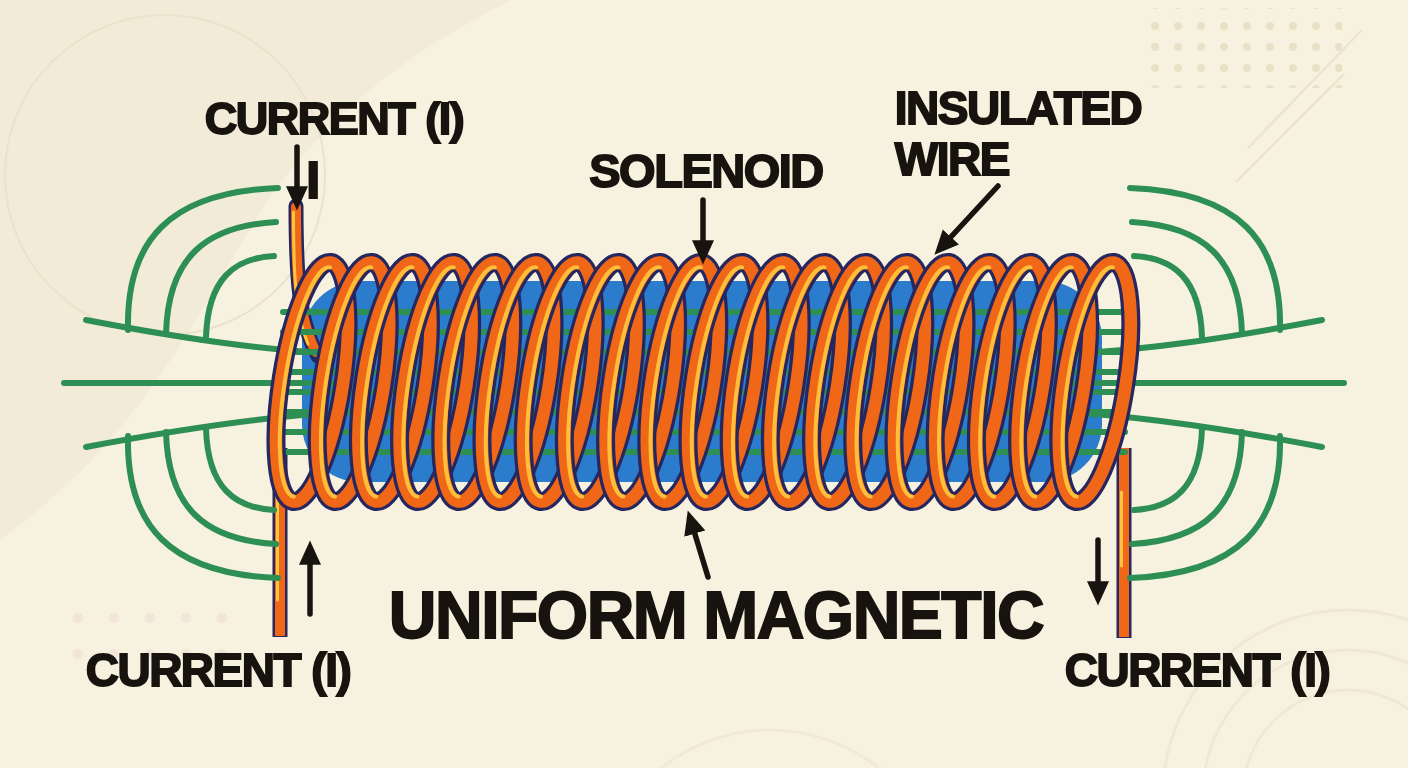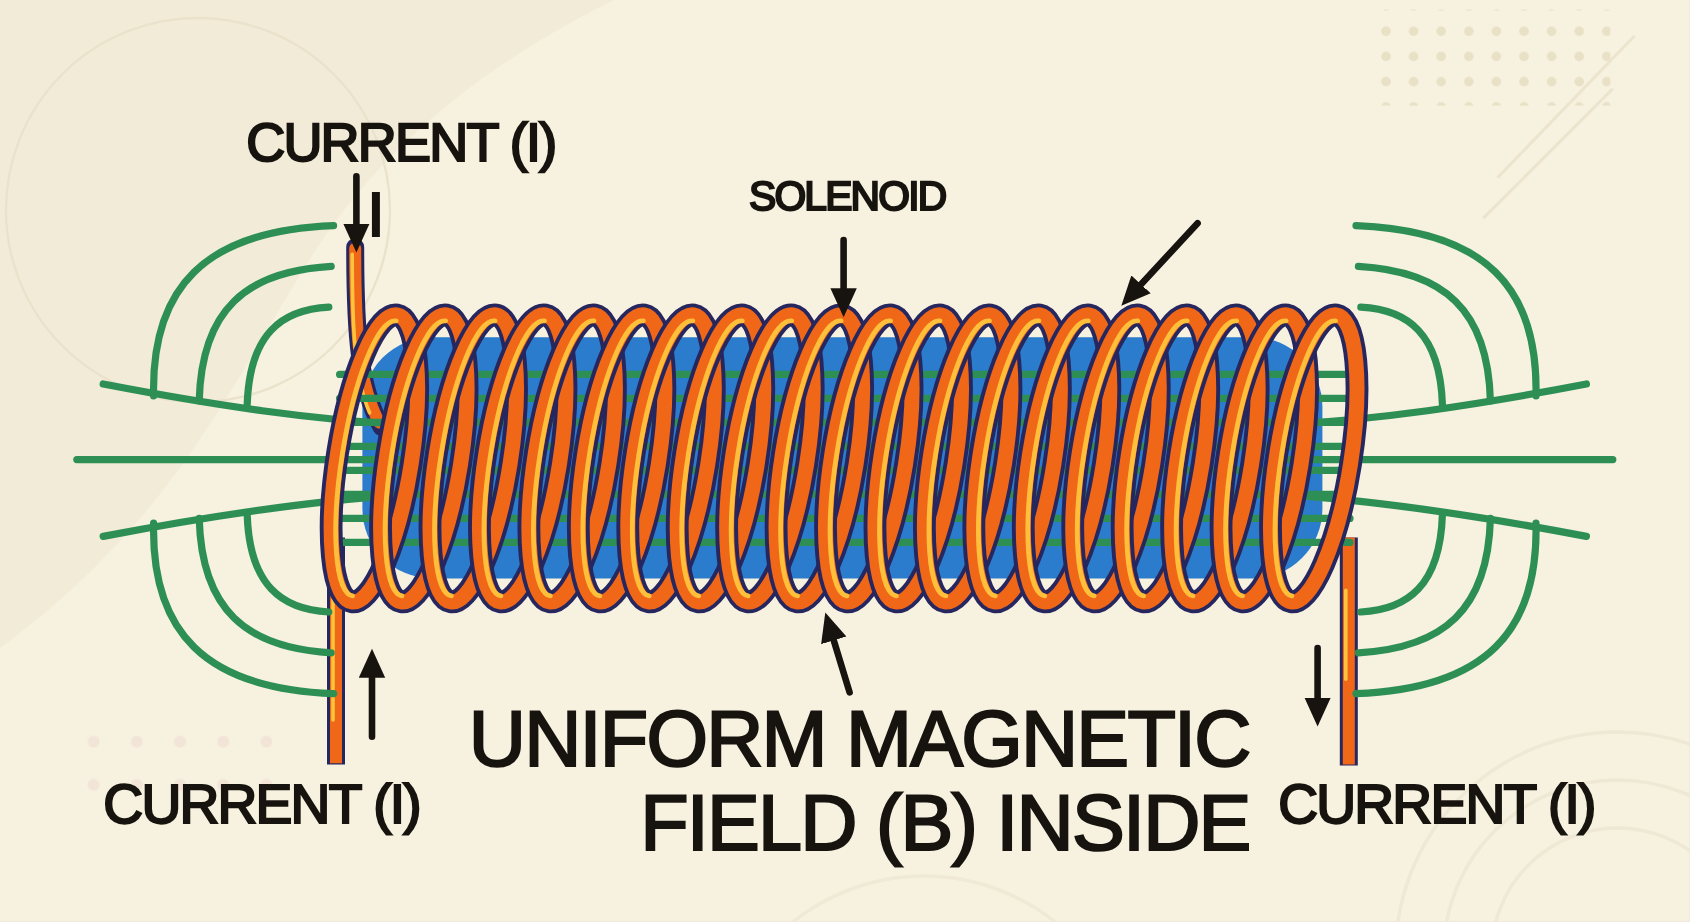--- a/index.html
+++ b/index.html
@@ -31,32 +31,32 @@
   .arrow{fill:none;stroke:var(--text,#17140f);stroke-width:5.5;stroke-linecap:round;}
   .arrow-head{fill:var(--text,#17140f);}
 
   
   .decor{pointer-events:none;}
 
   
   .label{
     position:absolute;
     color:var(--text,#17140f);
-    font-weight:400;
+    font-weight:700;
     letter-spacing:-1.5px;
     -webkit-text-stroke:1.8px var(--text,#17140f);
     white-space:nowrap;
-    text-align:right;
+    text-align:left;
     transform:translateX(-50%);
     line-height:1.04;
   }
   .label.no-center{transform:none;}
   #lbl-current-tl{left:334px;top:96px;font-size:45px;}
   #lbl-i-symbol{left:306px;top:153px;font-size:52px;}
-  #lbl-solenoid{left:706px;top:147px;font-size:34px;}
+  #lbl-solenoid{left:706px;top:147px;font-size:47px;}
   #lbl-insulated{left:1018px;top:83px;font-size:46px;line-height:1.1;}
   #lbl-magnetic{left:716px;top:581px;font-size:66px;line-height:1.06;}
   #lbl-current-bl{left:218px;top:647px;font-size:46px;}
   #lbl-current-br{left:1197px;top:647px;font-size:46px;}
 </style>
 </head>
 <body>
 
 <div class="stage">
 
@@ -245,19 +245,22 @@
       <path class="arrow" marker-end="url(#ah)" d="M 998 186 L 949 239"></path>
       <path class="arrow" marker-end="url(#ah)" d="M 708 577 L 694 531"></path>
       <path class="arrow" marker-end="url(#ah)" d="M 310 614 L 310 562"></path>
       <path class="arrow" marker-end="url(#ah)" d="M 1098 540 L 1098 584"></path>
     </g>
   </svg>
 
   <div class="label" id="lbl-current-tl">CURRENT (I)</div>
   <div class="label no-center" id="lbl-i-symbol">I</div>
   <div class="label" id="lbl-solenoid">SOLENOID</div>
+  <div class="label" id="lbl-insulated">
+    <div>INSULATED</div>
+    <div>WIRE</div>
+  </div>
   <div class="label" id="lbl-magnetic">
     <div>UNIFORM MAGNETIC</div>
-    <div>FIELD (B) INSIDE</div>
   </div>
   <div class="label" id="lbl-current-bl">CURRENT (I)</div>
   <div class="label" id="lbl-current-br">CURRENT (I)</div>
 </div>
 
 </body></html>

